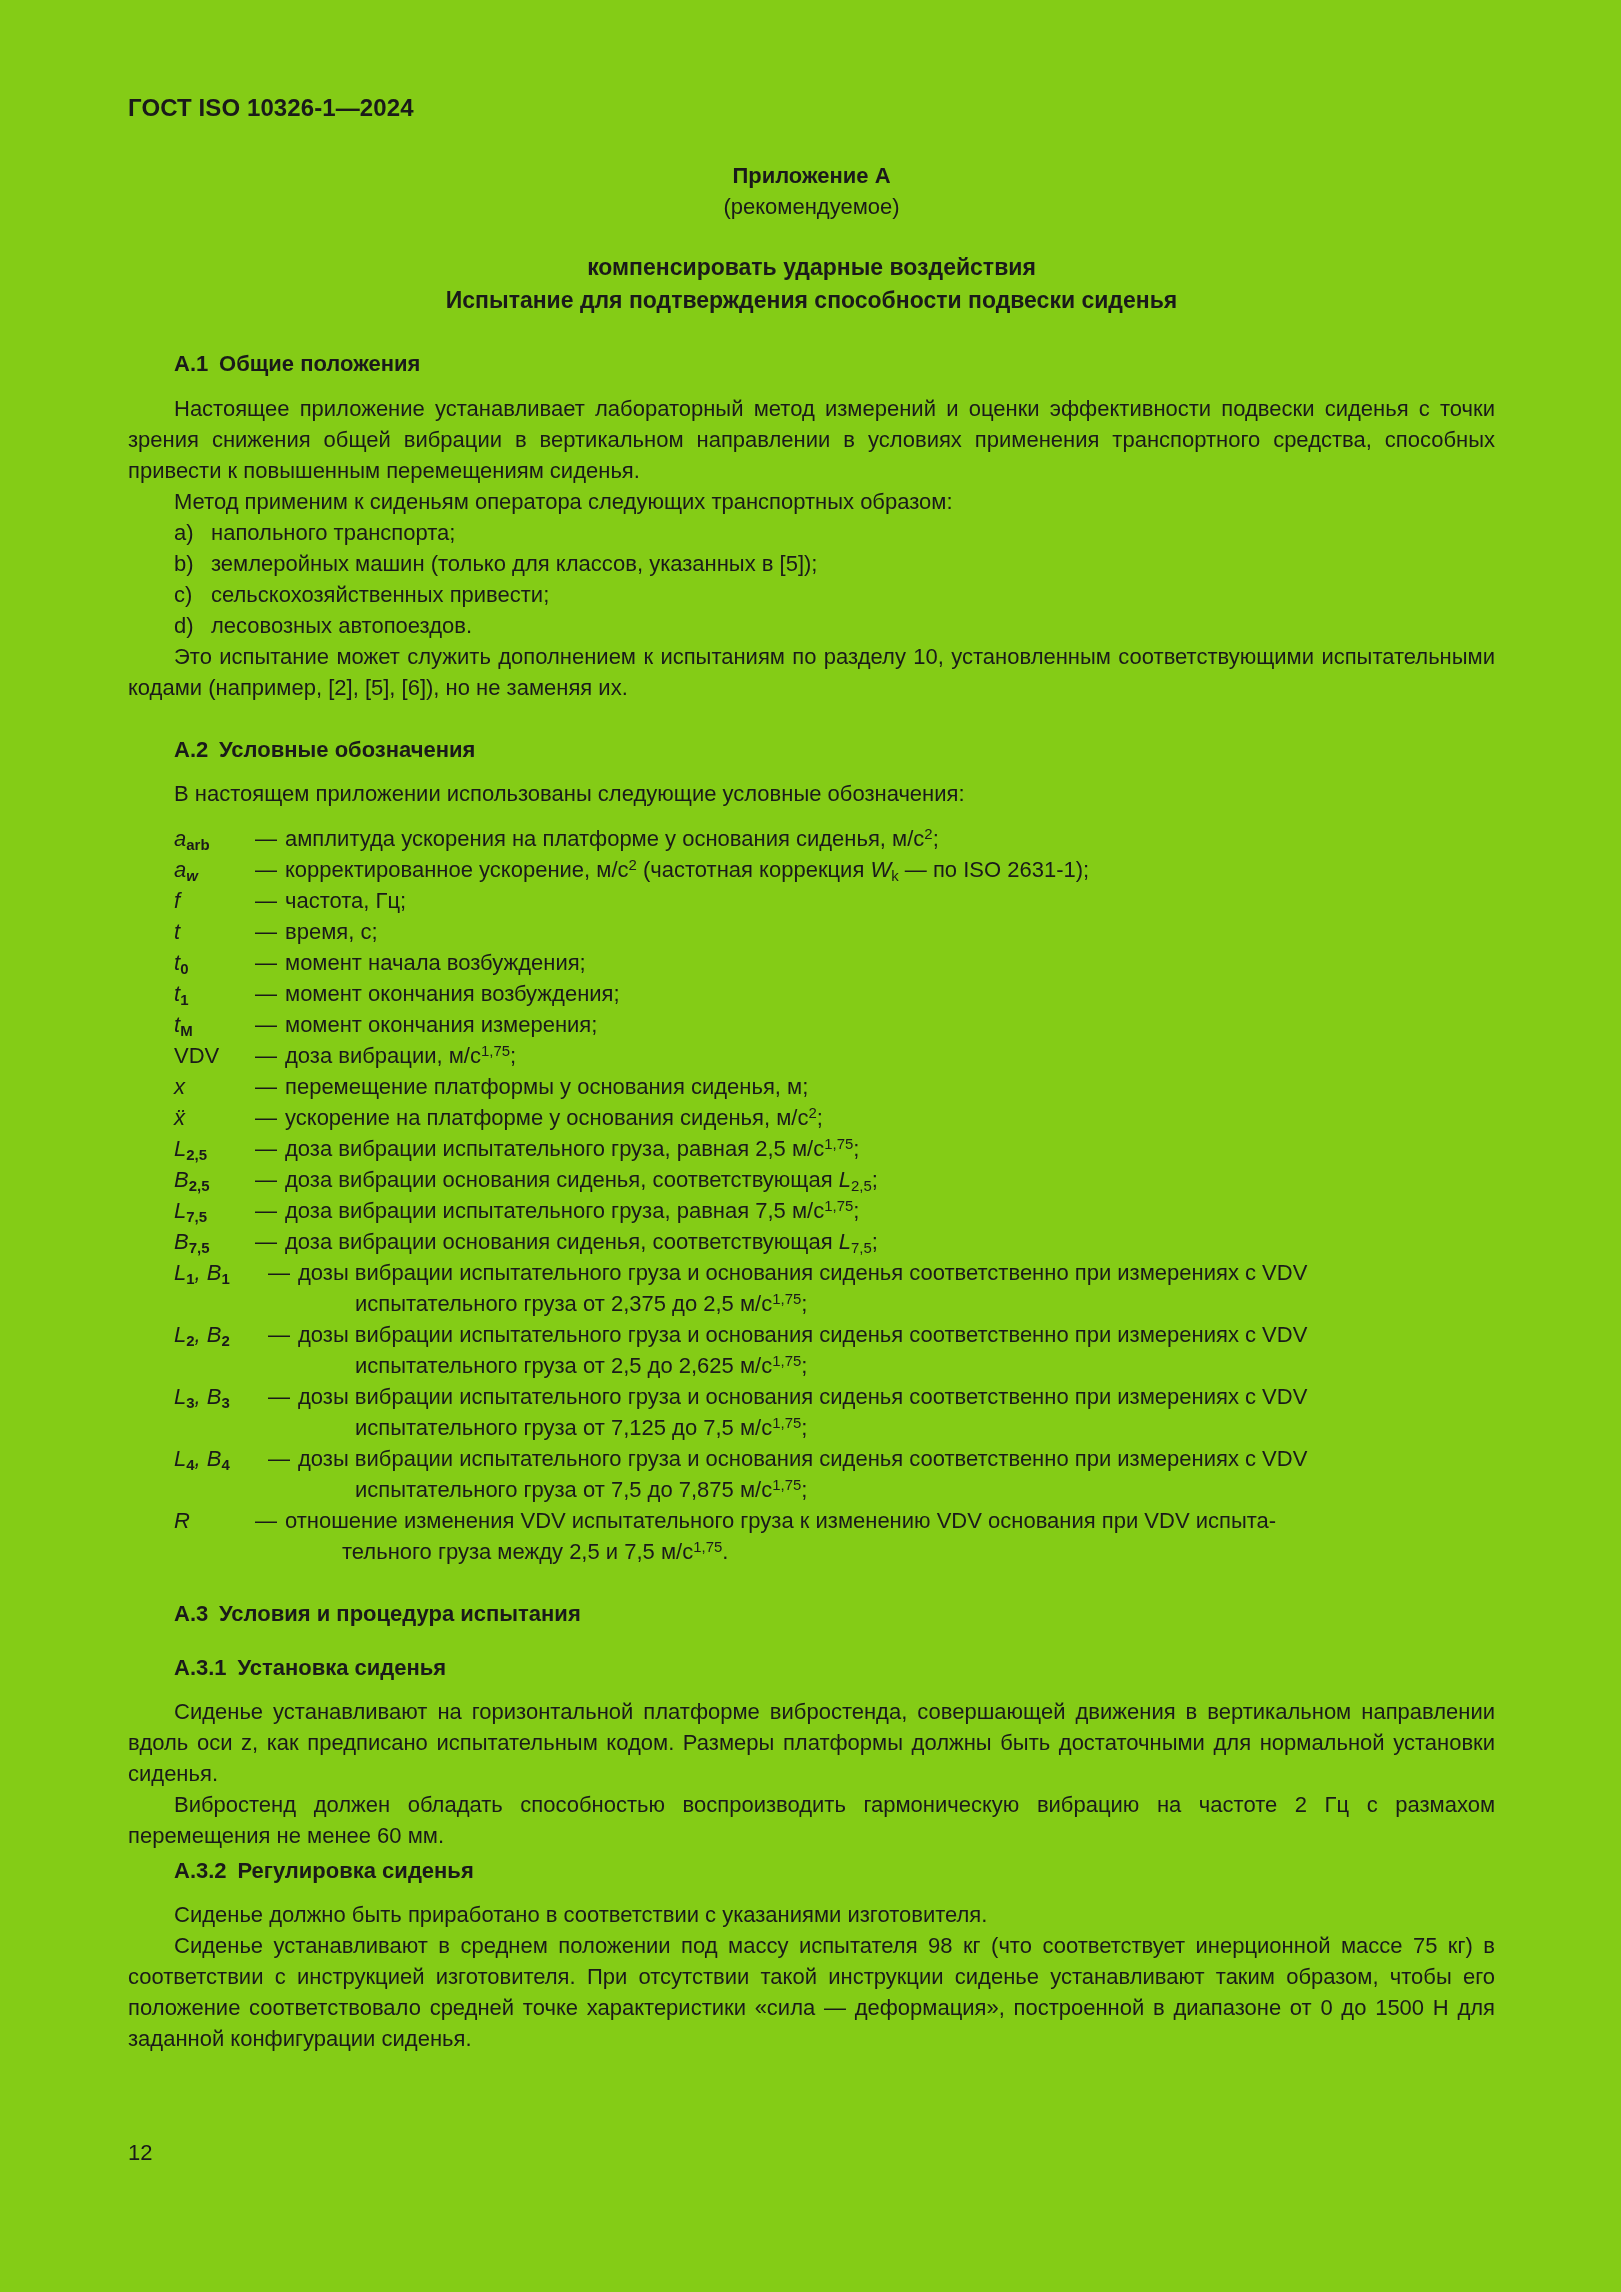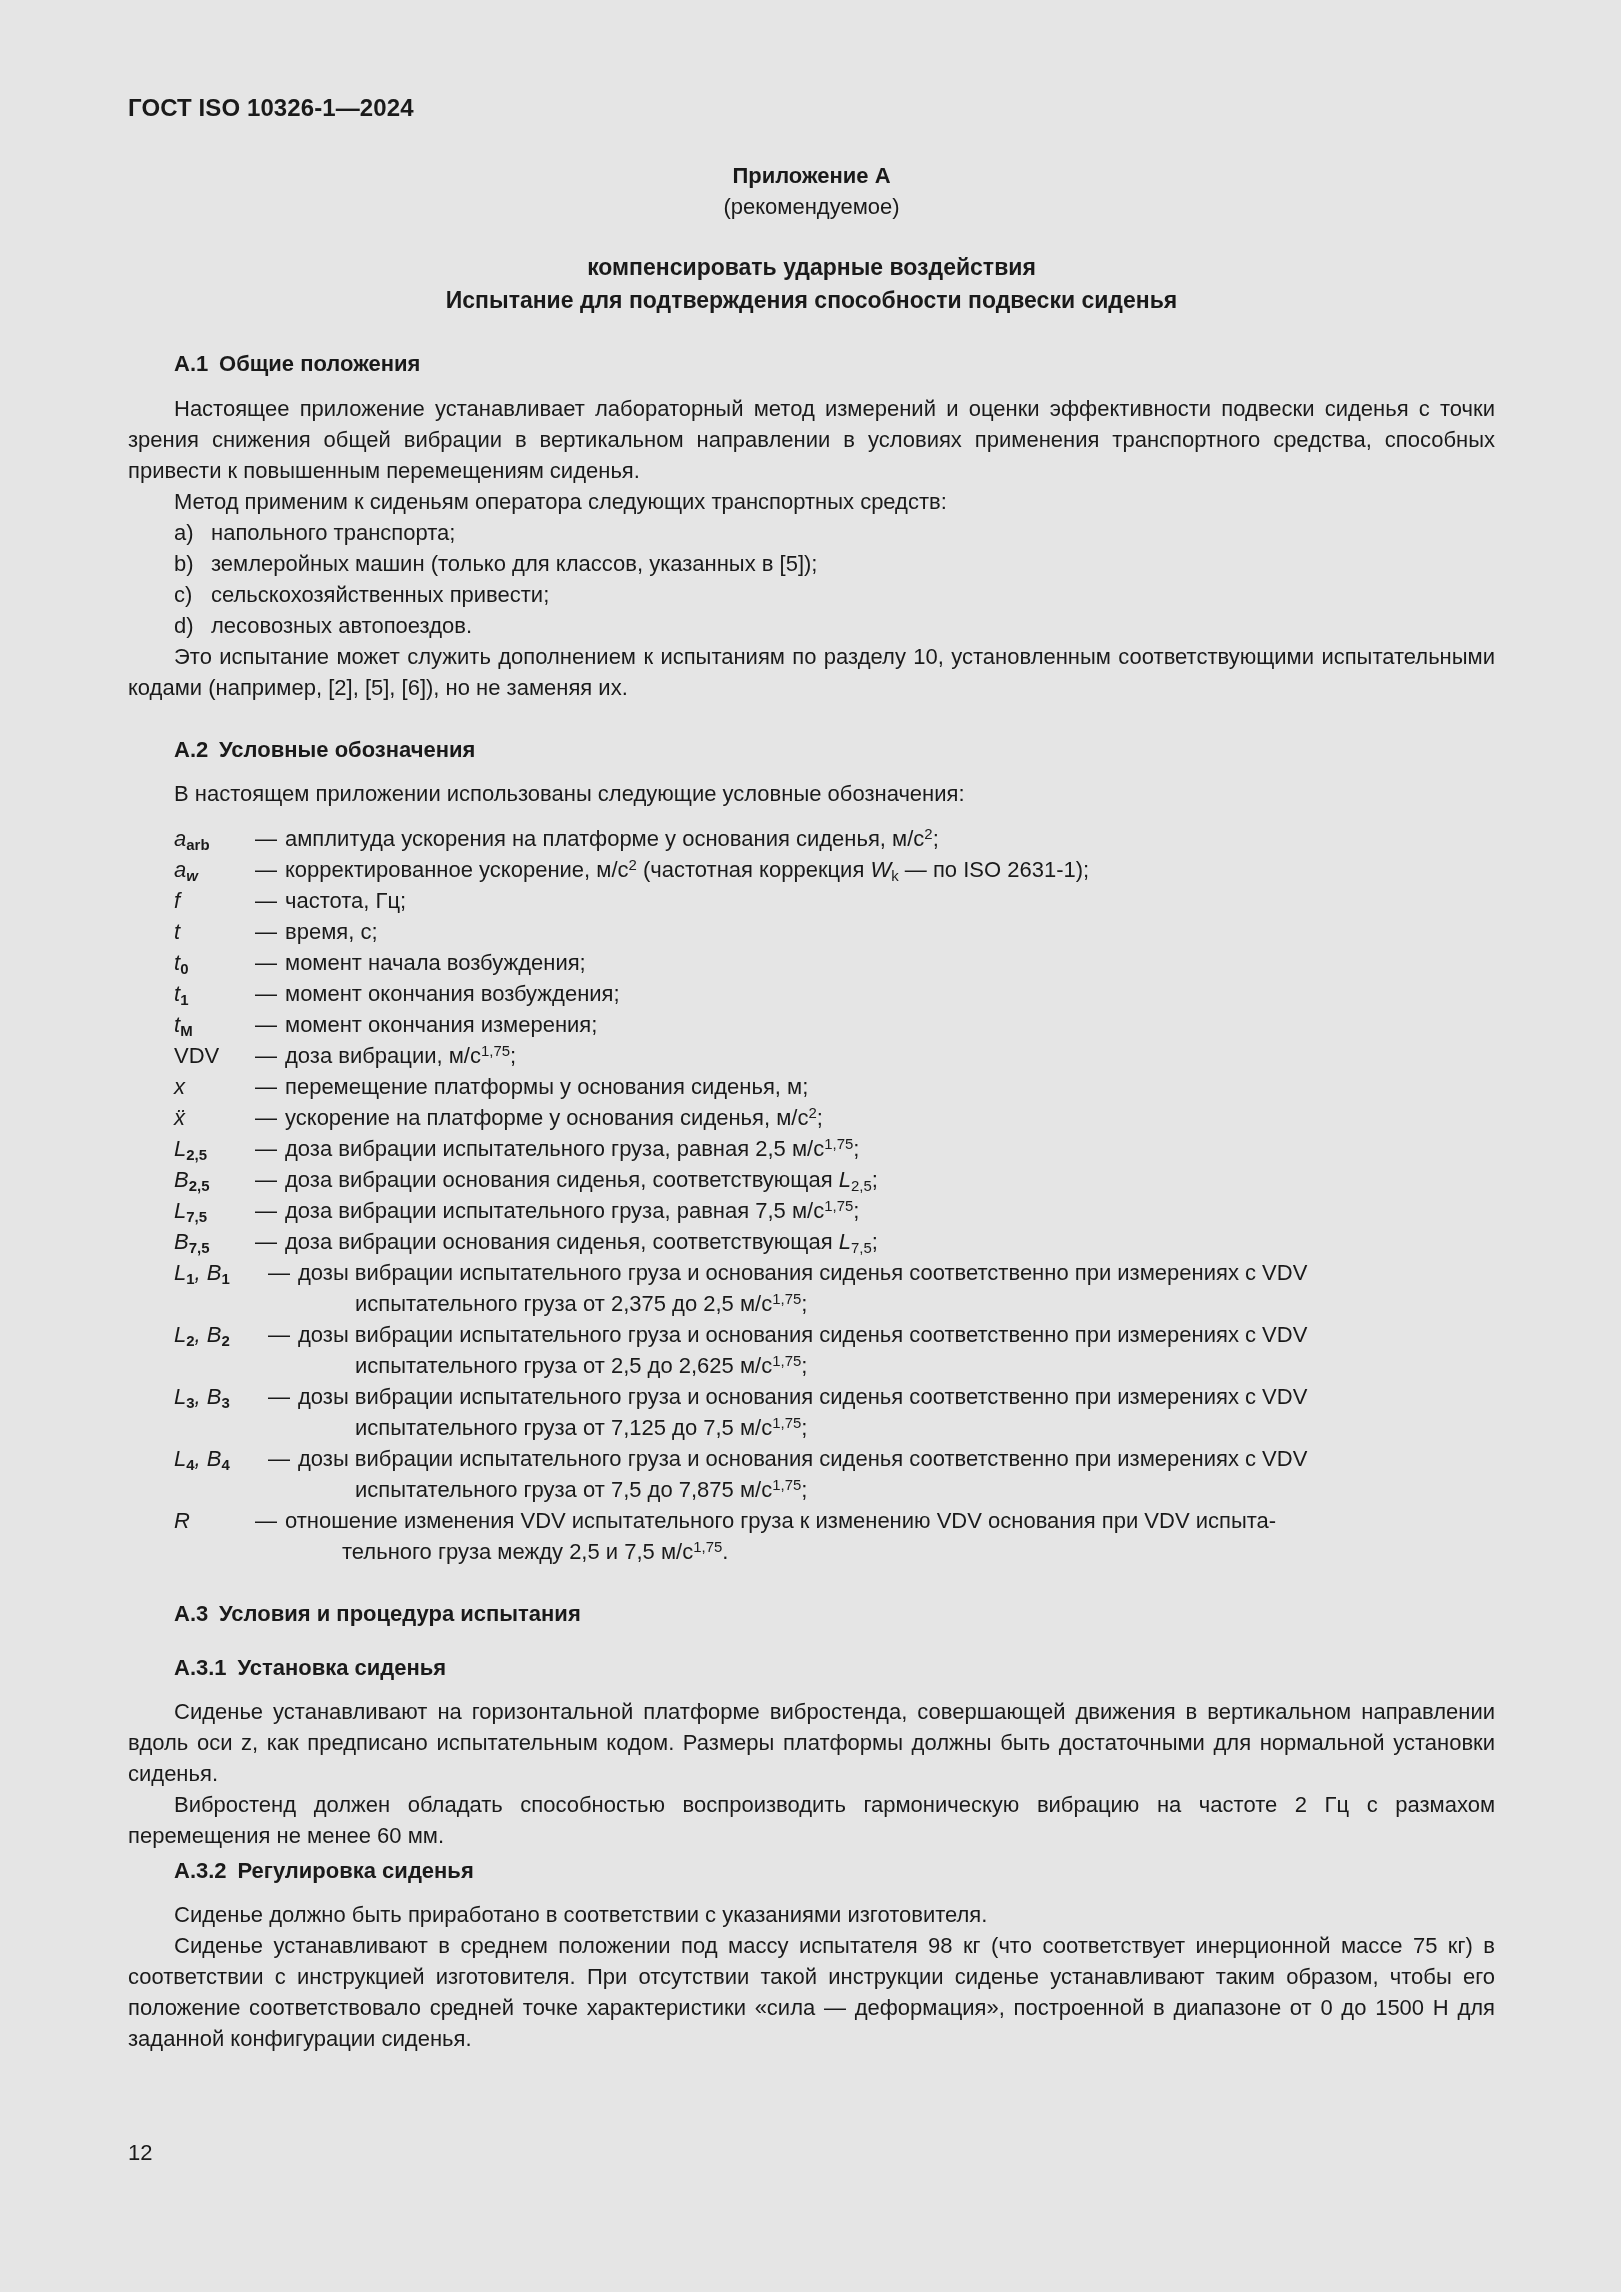--- a/index.html
+++ b/index.html
@@ -10,21 +10,21 @@
   }
   body {
     font-family: "Liberation Sans", sans-serif;
     color: #1a1a1a;
   }
   .page {
     position: relative;
     width: 1621px;
     height: 2293px;
     margin: 0 auto;
-    background: #e5e5e5;
+    background: #84cc16;
     box-sizing: border-box;
     overflow: hidden;
   }
   .content {
     position: absolute;
     left: 128px;
     top: 0;
     width: 1367px;
   }
 
@@ -169,21 +169,21 @@
     <div class="annex-title">
       <span>компенсировать ударные воздействия</span>
       <span>Испытание для подтверждения способности подвески сиденья</span>
     </div>
 
     <h2 class="sec">
       <span class="num">А.1</span><span>Общие положения</span>
     </h2>
 
     <p class="body first">Настоящее приложение устанавливает лабораторный метод измерений и оценки эффективности подвески сиденья с точки зрения снижения общей вибрации в вертикальном направлении в условиях применения транспортного средства, способных привести к повышенным перемещениям сиденья.</p>
-    <p class="body">Метод применим к сиденьям оператора следующих транспортных средств:</p>
+    <p class="body">Метод применим к сиденьям оператора следующих транспортных образом:</p>
 
     <ul class="alpha" id="alpha-list">
         <li>
           <span class="mark">a)</span>
           <span>напольного транспорта;</span>
         </li>
         <li>
           <span class="mark">b)</span>
           <span>землеройных машин (только для классов, указанных в [5]);</span>
         </li>

